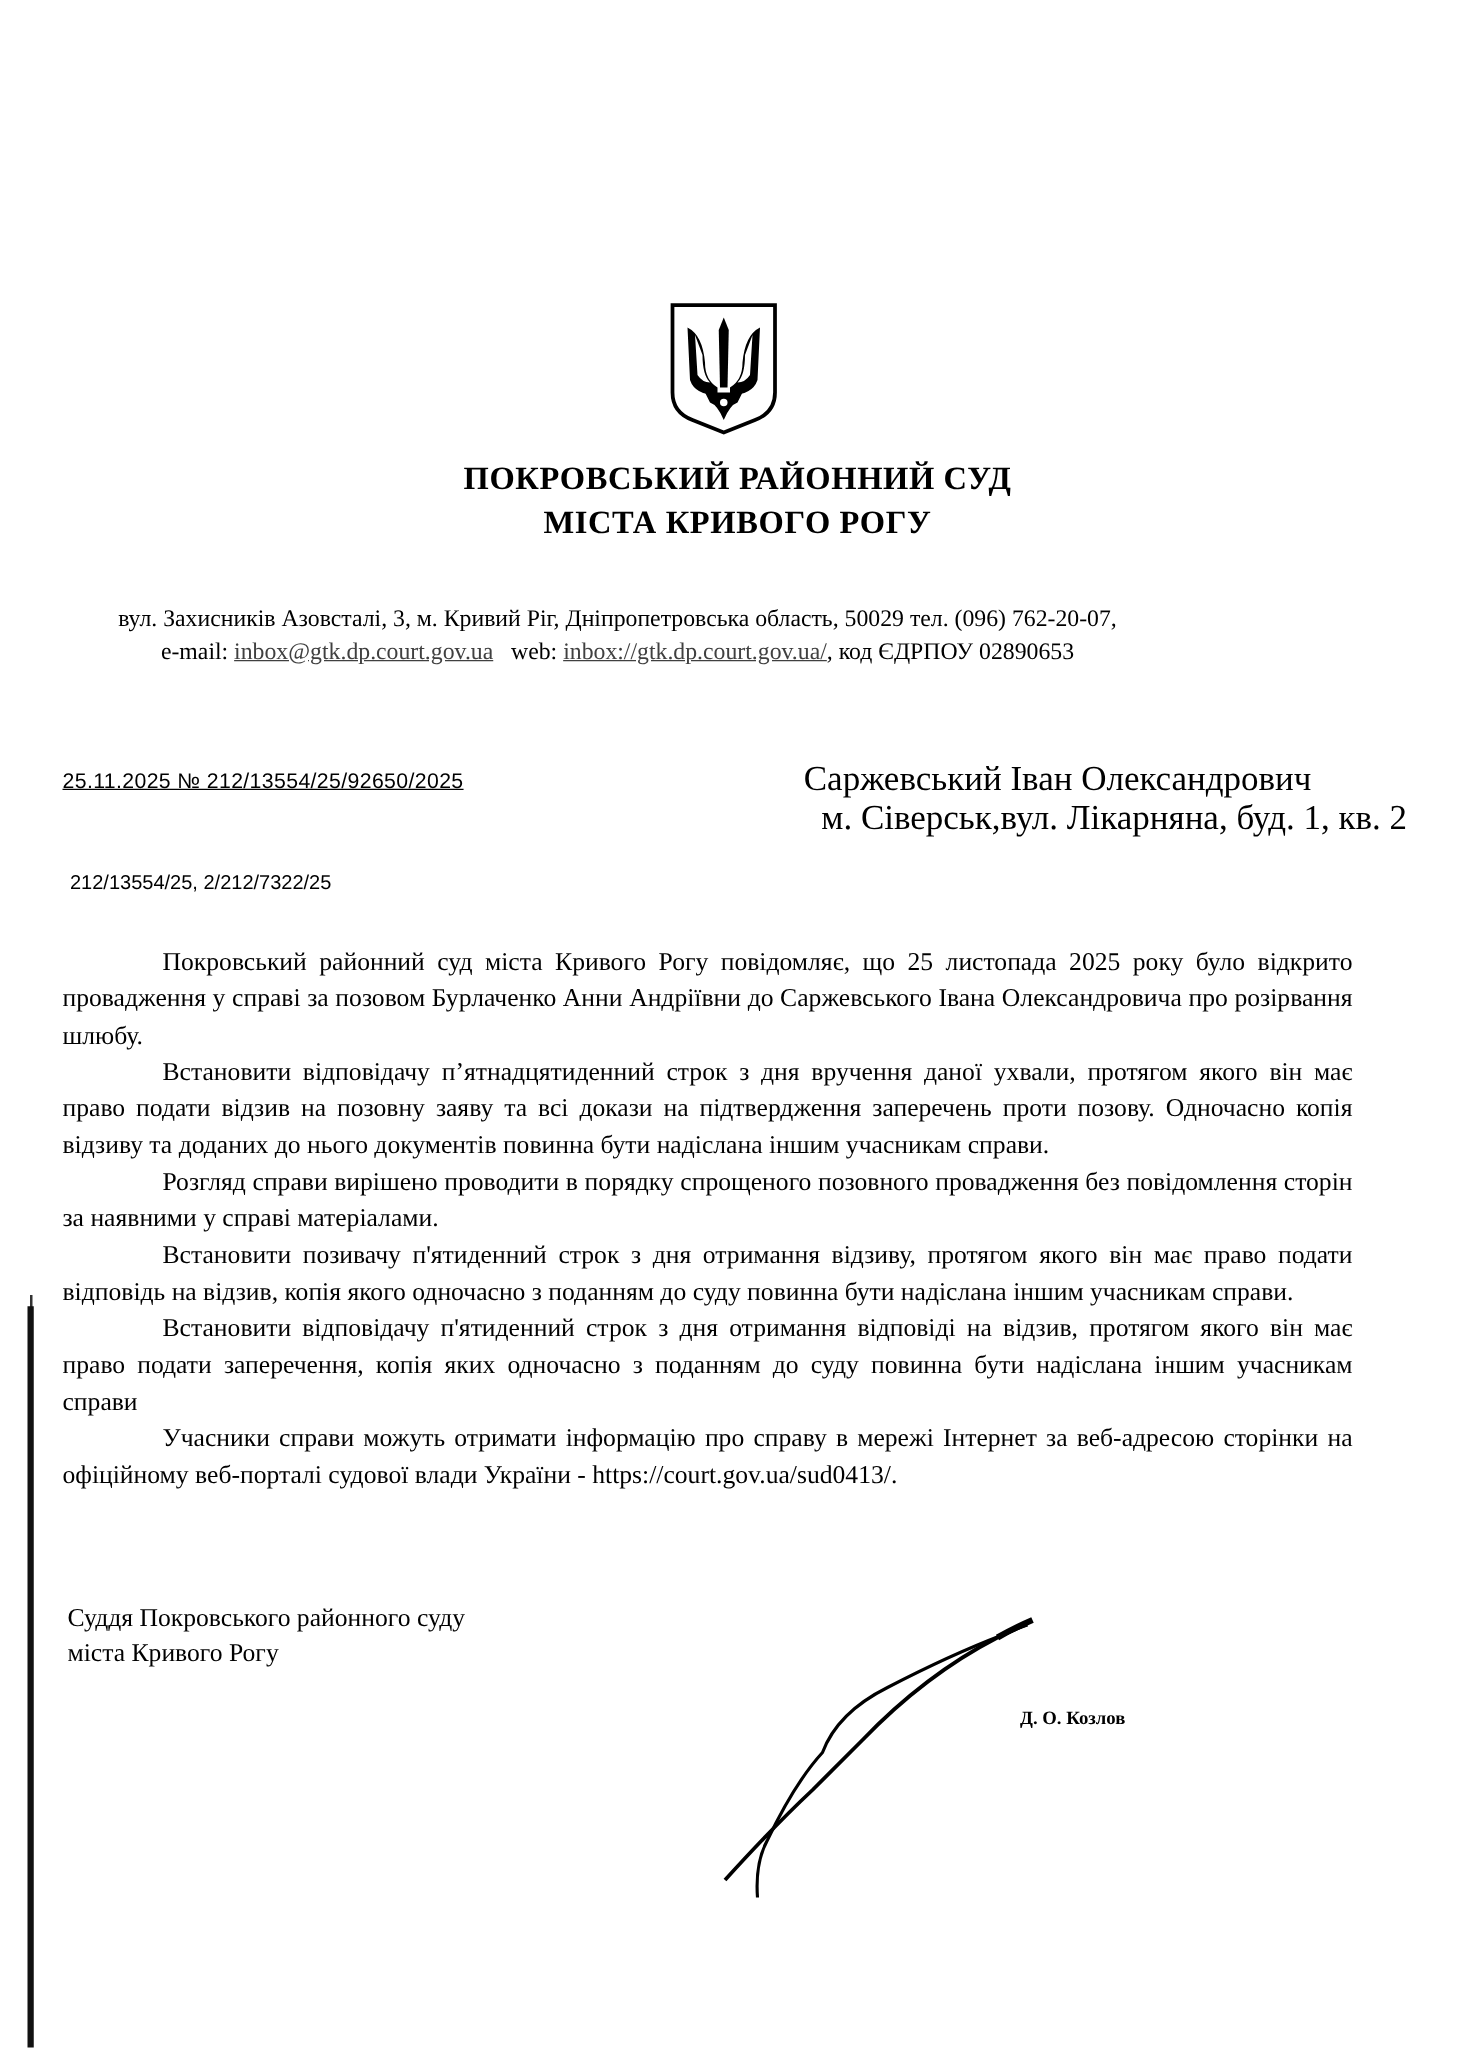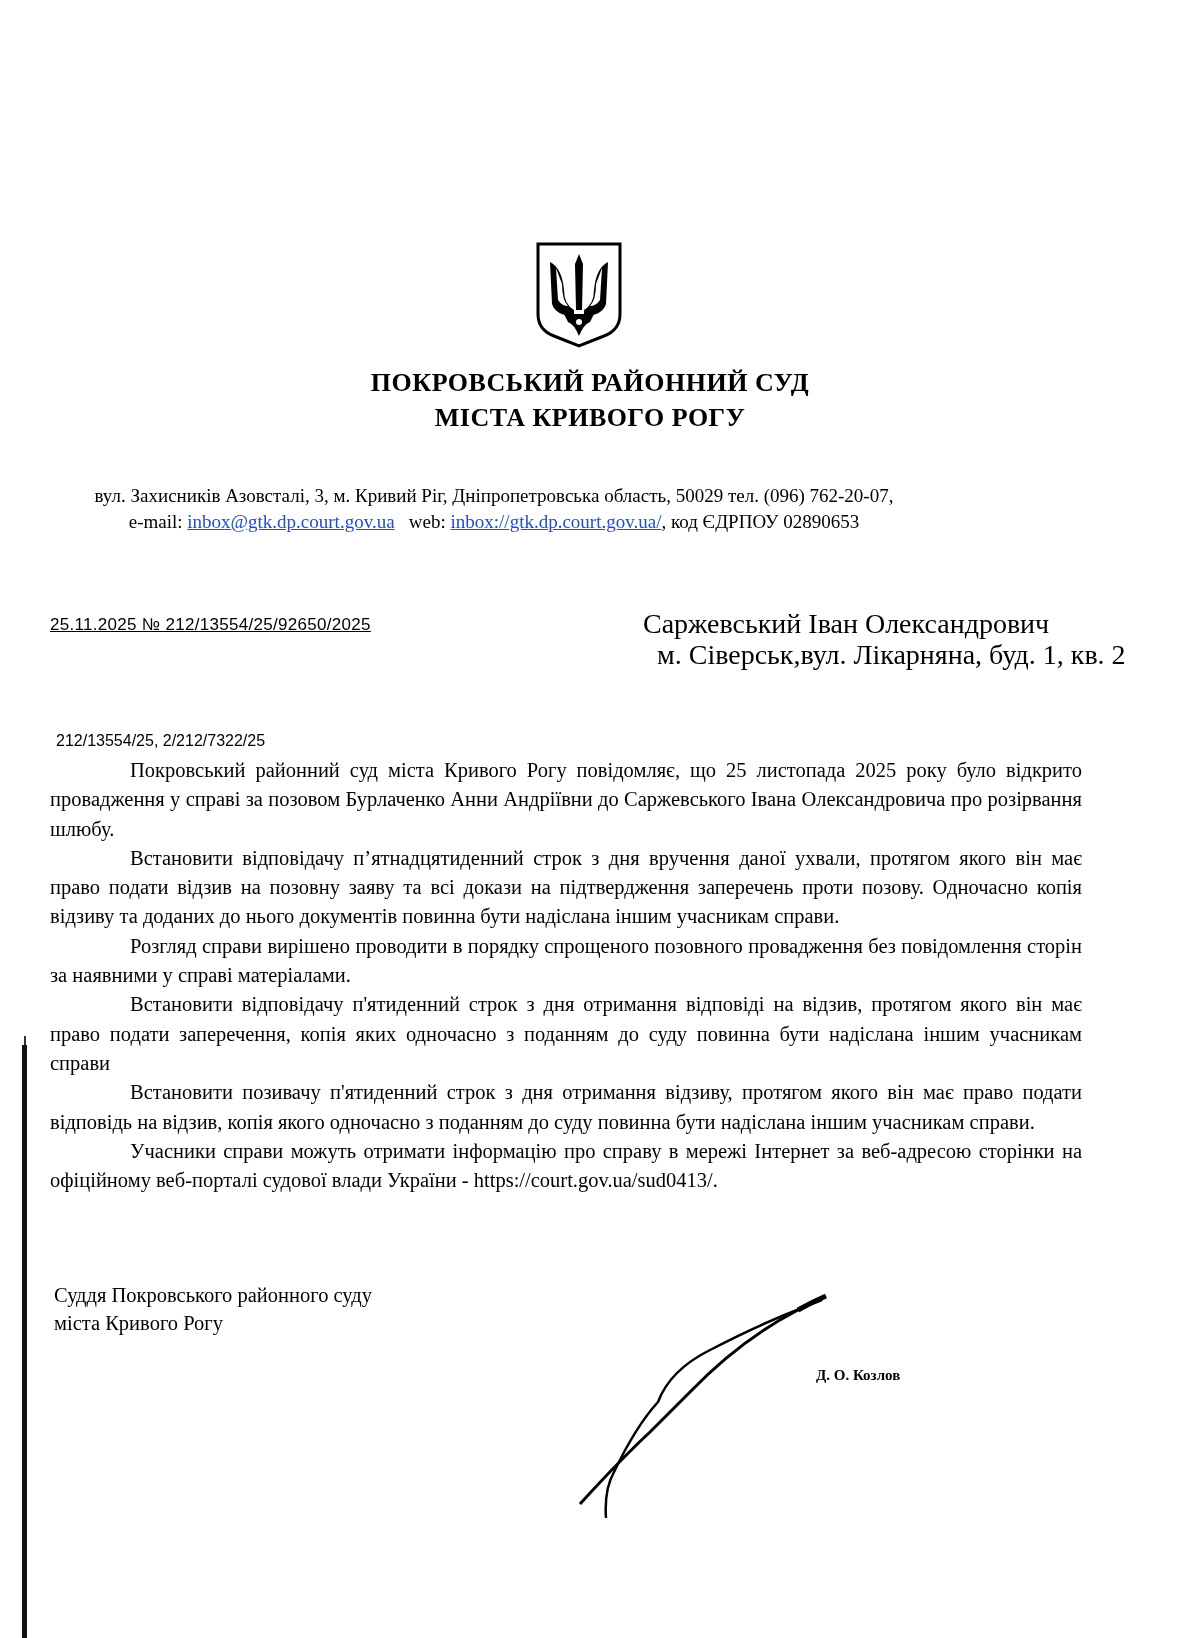--- a/index.html
+++ b/index.html
@@ -6,23 +6,23 @@
   body { width: 1180px; height: 1638px; position: relative; overflow: hidden;
          font-family: "Liberation Serif", "DejaVu Serif", serif; color: #000; }
   .abs { position: absolute; }
   .emblem { left: 540px; left: 534px; top: 240px; width: 90px; height: 108px; }
   .title { left: 0; width: 1180px; text-align: center; font-weight: bold; font-size: 26px; letter-spacing: 0.5px; }
   .title1 { top: 368px; }
   .title2 { top: 403px; }
   .contact { left: 0; width: 988px; text-align: center; font-size: 19px; line-height: 26px; }
   .contact1 { top: 483px; }
   .contact2 { top: 509px; }
-  .contact a { color: #1d4ed8; text-decoration: underline; }
+  .contact a { color: #404040; text-decoration: underline; }
   .outno { left: 50px; top: 615px; font-size: 17px; text-decoration: underline; font-family: "Liberation Sans", sans-serif; letter-spacing: 0.3px; }
-  .caseno { left: 56px; top: 732px; font-size: 16px; font-family: "Liberation Sans", sans-serif; }
+  .caseno { left: 56px; top: 698px; font-size: 16px; font-family: "Liberation Sans", sans-serif; }
   .recip { left: 603px; top: 608px; font-size: 28px; line-height: 31px; margin-left: 40px; }
   .recip div:nth-child(2), .recip div:nth-child(3) { padding-left: 14px; }
   .body { left: 50px; top: 756px; width: 1032px; font-size: 20.5px; line-height: 29.3px; text-align: justify; }
   .body p { margin: 0; text-indent: 80px; }
   .sig-left { left: 54px; top: 1281px; font-size: 20.5px; line-height: 28px; }
   .sig-right { left: 816px; top: 1367px; font-size: 15px; font-weight: bold; }
   .signature { left: 540px; top: 1220px; width: 300px; height: 300px; }
   .margin-bar { left: 22px; top: 1045px; width: 5px; height: 593px; background: #111; }
   .margin-tick { left: 24px; top: 1036px; width: 2px; height: 20px; background: #333; }
 </style>
@@ -58,22 +58,22 @@
 
 <div class="abs recip">
   <div>Саржевський Іван Олександрович</div>
   <div>м. Сіверськ,вул. Лікарняна, буд. 1, кв. 2</div>
 </div>
 
 <div class="abs body">
   <p>Покровський районний суд міста Кривого Рогу повідомляє, що 25 листопада 2025 року було відкрито провадження у справі за позовом Бурлаченко Анни Андріївни до Саржевського Івана Олександровича про розірвання шлюбу.</p>
   <p>Встановити відповідачу п’ятнадцятиденний строк з дня вручення даної ухвали, протягом якого він має право подати відзив на позовну заяву та всі докази на підтвердження заперечень проти позову. Одночасно копія відзиву та доданих до нього документів повинна бути надіслана іншим учасникам справи.</p>
   <p>Розгляд справи вирішено проводити в порядку спрощеного позовного провадження без повідомлення сторін за наявними у справі матеріалами.</p>
+  <p>Встановити позивачу п'ятиденний строк з дня отримання відзиву, протягом якого він має право подати відповідь на відзив, копія якого одночасно з поданням до суду повинна бути надіслана іншим учасникам справи.</p>
   <p>Встановити відповідачу п'ятиденний строк з дня отримання відповіді на відзив, протягом якого він має право подати заперечення, копія яких одночасно з поданням до суду повинна бути надіслана іншим учасникам справи</p>
-  <p>Встановити позивачу п'ятиденний строк з дня отримання відзиву, протягом якого він має право подати відповідь на відзив, копія якого одночасно з поданням до суду повинна бути надіслана іншим учасникам справи.</p>
   <p>Учасники справи можуть отримати інформацію про справу в мережі Інтернет за веб-адресою сторінки на офіційному веб-порталі судової влади України - https://court.gov.ua/sud0413/.</p>
 </div>
 
 <div class="abs sig-left">
   <div>Суддя Покровського районного суду</div>
   <div>міста Кривого Рогу</div>
 </div>
 
 <svg class="abs signature" viewBox="0 0 300 300">
   <path d="M40 284 Q80 240 110 212 Q128 194 150 172 Q200 120 258 90 Q270 84 280 80" fill="none" stroke="#000" stroke-width="3"></path>

